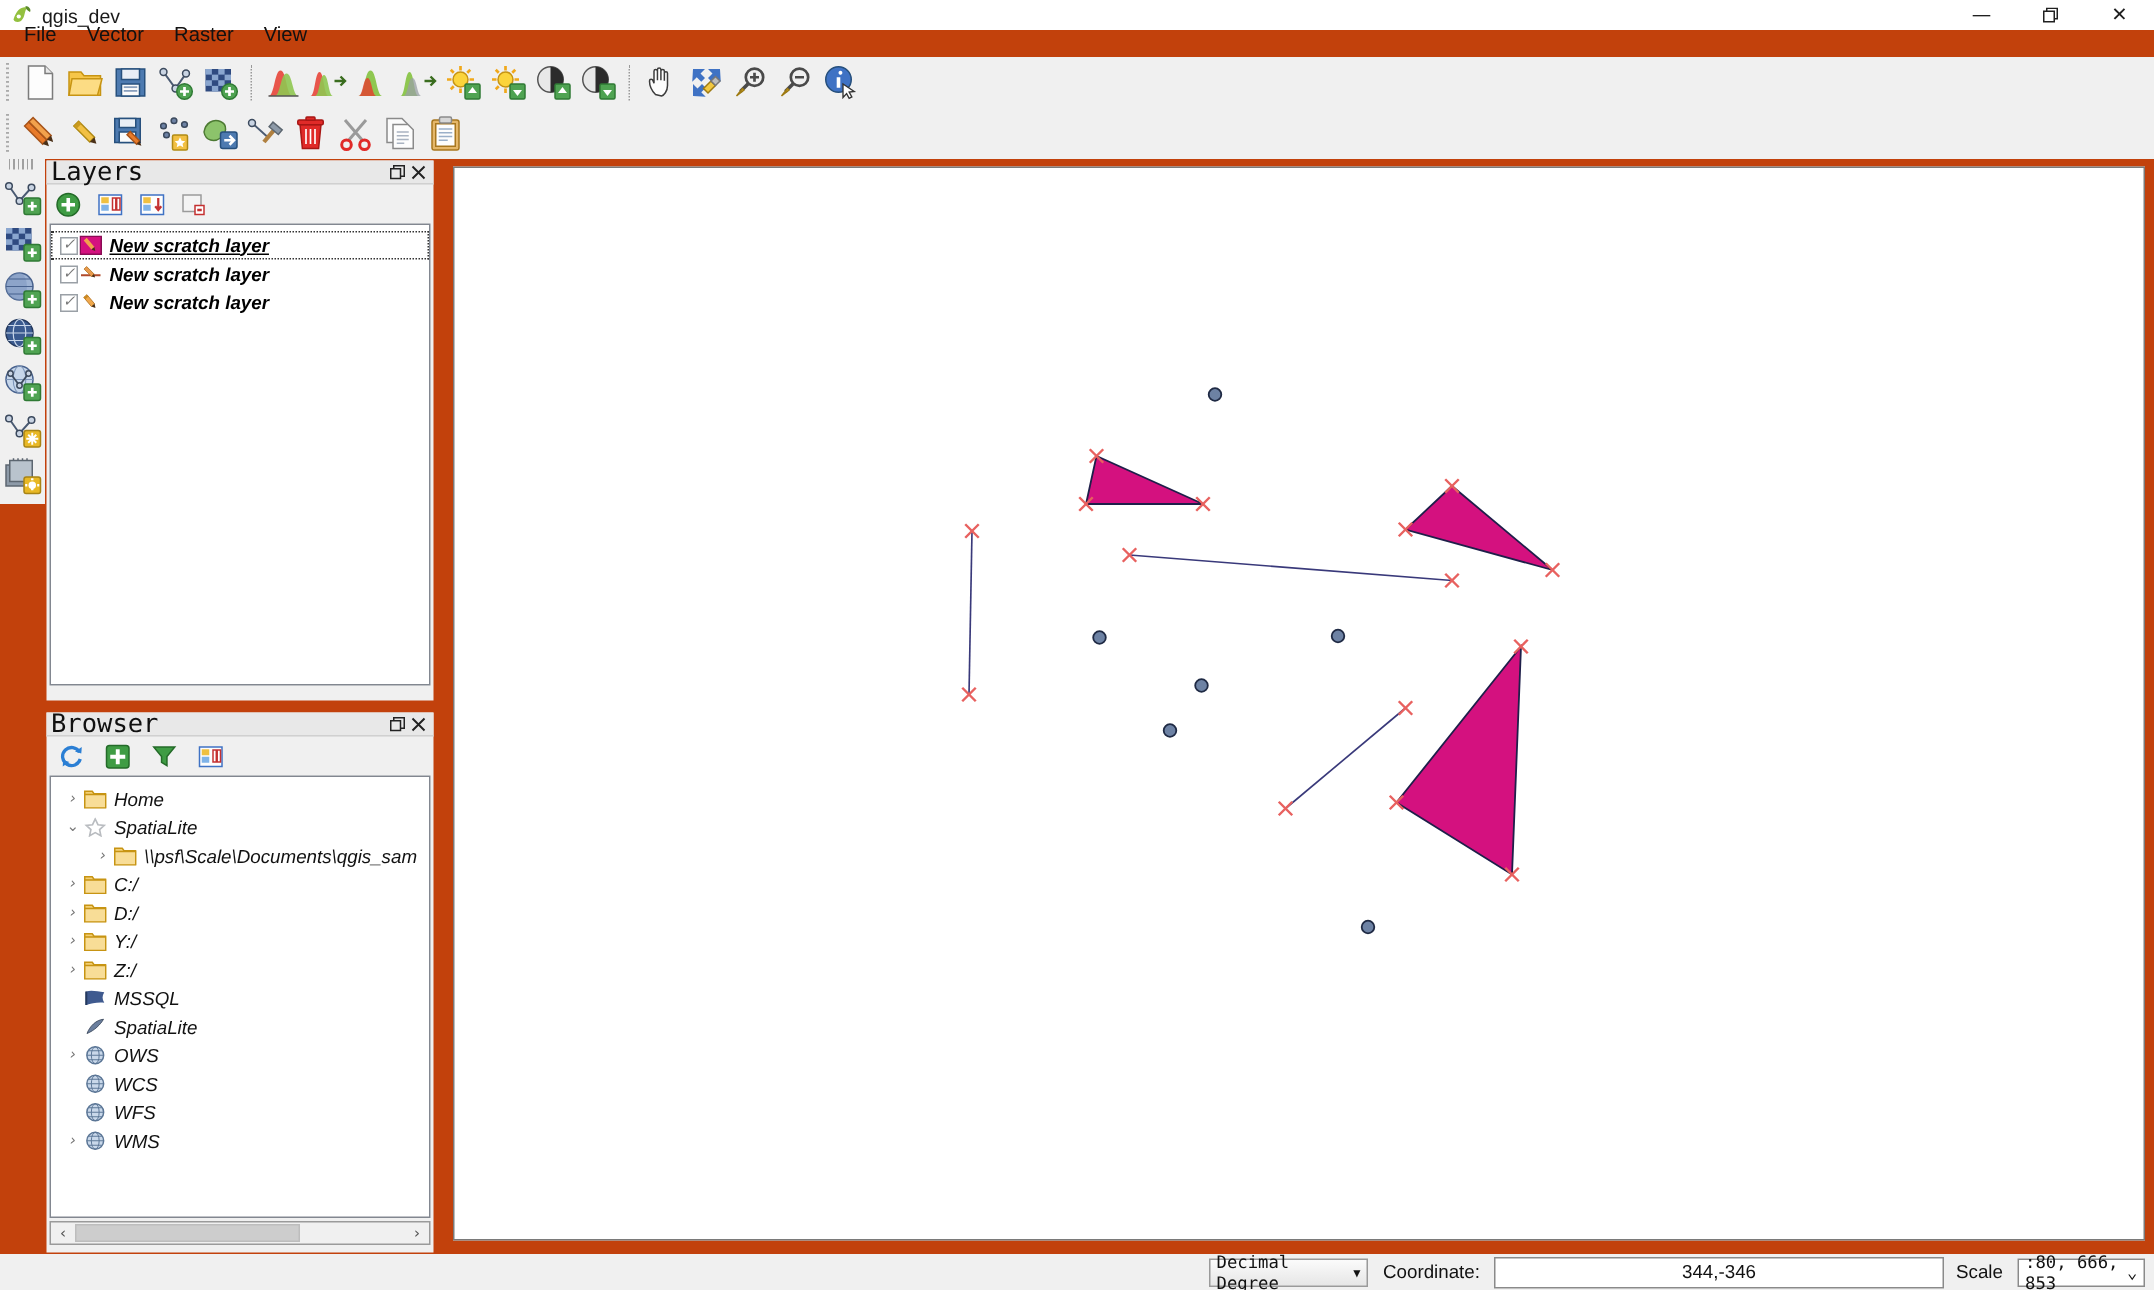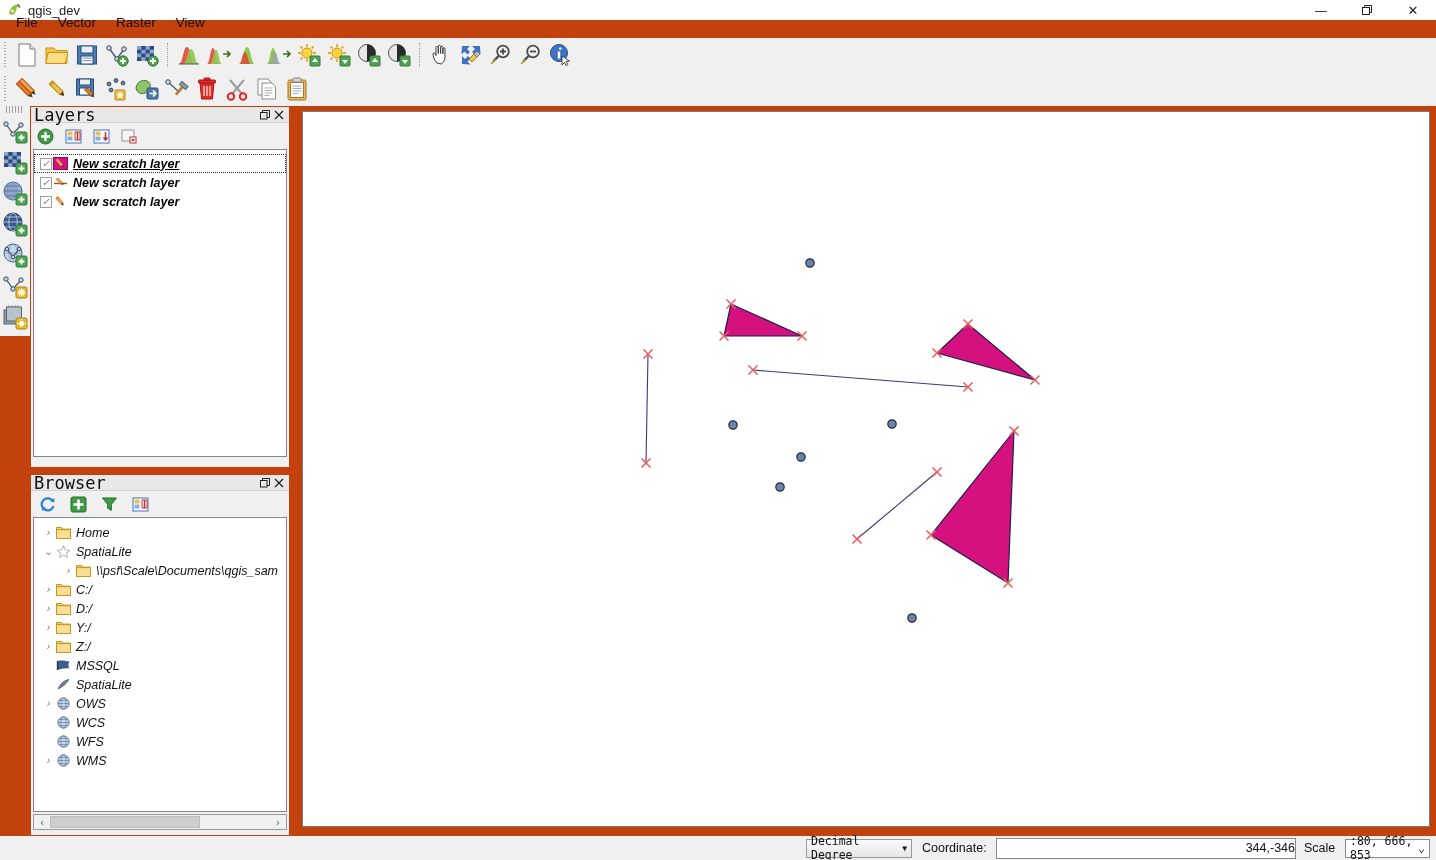--- a/index.html
+++ b/index.html
@@ -887,21 +887,21 @@
         </g>
       </svg>
   </div>
 
   <div class="statusbar">
     <div class="combo" style="position:absolute; left:806px; width:106px;">
       <span>Decimal Degree</span>
       <span class="arrow">▼</span>
     </div>
     <span class="status-label" style="position:absolute; left:922px;">Coordinate:</span>
-    <div class="coord-field" style="position:absolute; left:996px; width:300px;justify-content:flex-end;">
+    <div class="coord-field" style="position:absolute; left:996px; width:300px;">
       <span>344,-346</span>
     </div>
     <span class="status-label" style="position:absolute; left:1304px;">Scale</span>
     <div class="scale-field" style="position:absolute; left:1345px; width:85px;">
       <span>:80, 666, 853</span>
       <span class="arrow" style="margin-left:auto;">⌄</span>
     </div>
   </div>
 
   <div class="map-combo">

